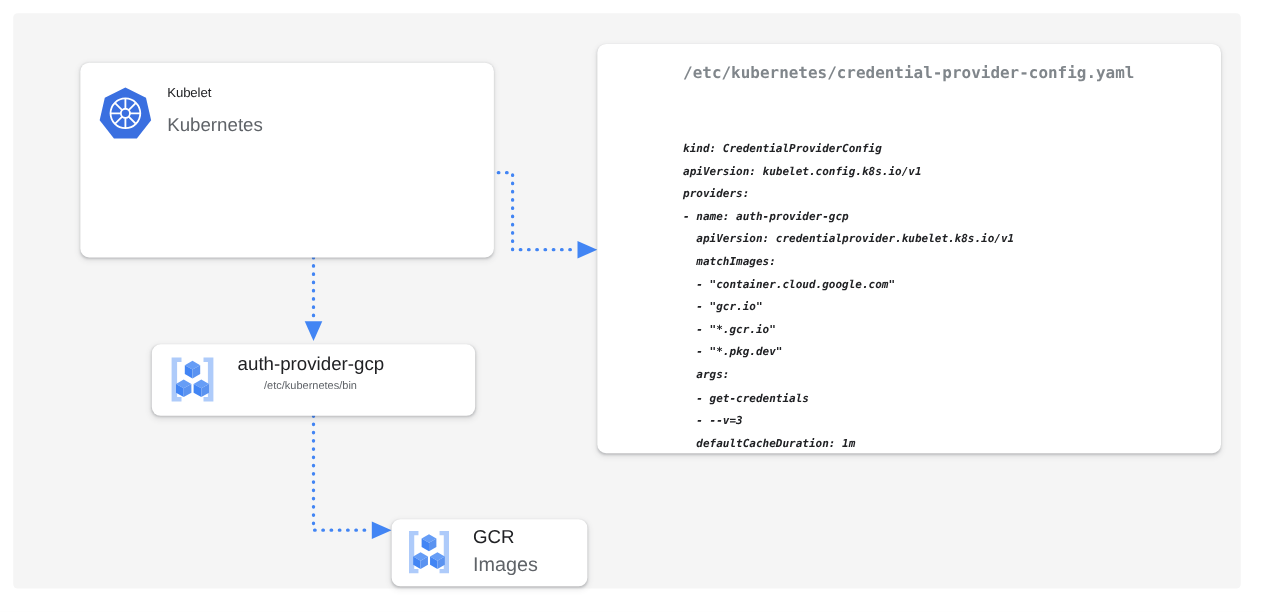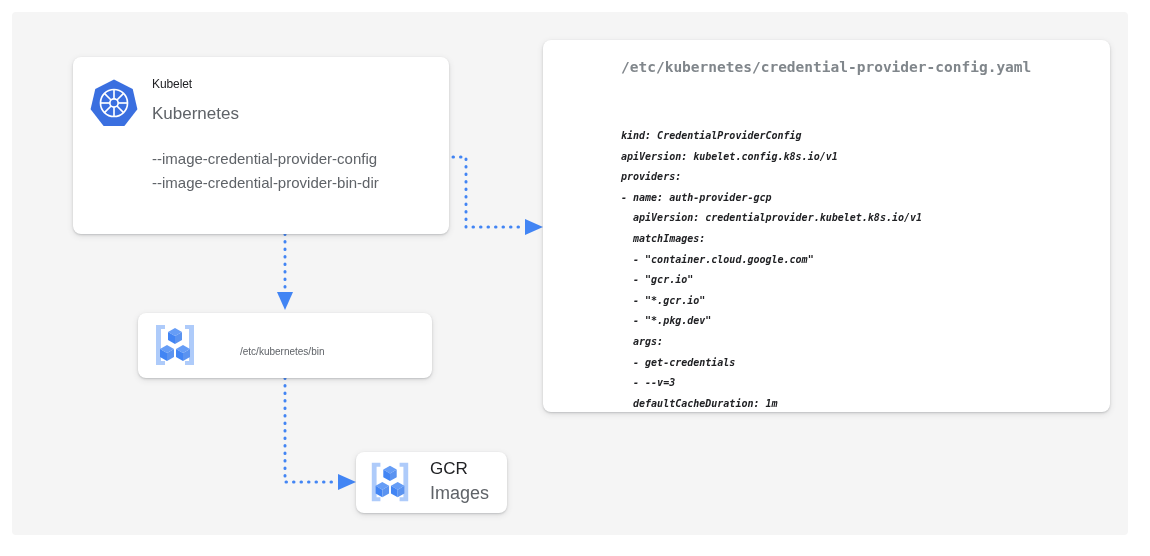--- a/index.html
+++ b/index.html
@@ -96,22 +96,22 @@
     left: 78px;
     top: 33px;
     font-size: 10px;
     color: #5f6368;
     margin-left: 24px;
   }
 
   
   #gcr-card {
     left: 356px;
-    top: 452px;
-    width: 151px;
+    top: 472px;
+    width: 178px;
     height: 61px;
   }
   #gcr-icon {
     position: absolute;
     left: 10px;
     top: 7px;
     width: 48px;
     height: 46px;
   }
   #gcr-title {
@@ -203,24 +203,20 @@
       <line x1="24" y1="50" x2="42" y2="50"></line>
       <line x1="58" y1="50" x2="76" y2="50"></line>
       <line x1="31.6" y1="31.6" x2="44.3" y2="44.3"></line>
       <line x1="55.7" y1="55.7" x2="68.4" y2="68.4"></line>
       <line x1="68.4" y1="31.6" x2="55.7" y2="44.3"></line>
       <line x1="44.3" y1="55.7" x2="31.6" y2="68.4"></line>
     </g>
   </svg>
   <div id="kubelet-title">Kubelet</div>
   <div id="kubelet-subtitle">Kubernetes</div>
-  <div id="kubelet-flags">
-    <div>--image-credential-provider-config</div>
-    <div>--image-credential-provider-bin-dir</div>
-  </div>
 </div>
 
 <div class="card" id="authprovider-card">
   <svg id="authprovider-icon" viewBox="0 0 100 96">
     <path d="M30 8 L12 8 L12 88 L30 88 L30 80 L22 80 L22 16 L30 16 Z" fill="#aecbfa"></path>
     <path d="M70 8 L88 8 L88 88 L70 88 L70 80 L78 80 L78 16 L70 16 Z" fill="#aecbfa"></path>
     <g>
       <polygon points="50,14 64,22 50,30 36,22" fill="#669df6"></polygon>
       <polygon points="36,22 50,30 50,46 36,38" fill="#4285f4"></polygon>
       <polygon points="64,22 64,38 50,46 50,30" fill="#5b93f0"></polygon>
@@ -229,20 +225,21 @@
       <polygon points="34,48 48,56 34,64 20,56" fill="#669df6"></polygon>
       <polygon points="20,56 34,64 34,80 20,72" fill="#4285f4"></polygon>
       <polygon points="48,56 48,72 34,80 34,64" fill="#5b93f0"></polygon>
     </g>
     <g>
       <polygon points="66,48 80,56 66,64 52,56" fill="#669df6"></polygon>
       <polygon points="52,56 66,64 66,80 52,72" fill="#4285f4"></polygon>
       <polygon points="80,56 80,72 66,80 66,64" fill="#5b93f0"></polygon>
     </g>
   </svg>
+  <div id="authprovider-title">auth-provider-gcp</div>
   <div id="authprovider-subtitle">/etc/kubernetes/bin</div>
 </div>
 
 <div class="card" id="gcr-card">
   <svg id="gcr-icon" viewBox="0 0 100 96">
     <path d="M30 8 L12 8 L12 88 L30 88 L30 80 L22 80 L22 16 L30 16 Z" fill="#aecbfa"></path>
     <path d="M70 8 L88 8 L88 88 L70 88 L70 80 L78 80 L78 16 L70 16 Z" fill="#aecbfa"></path>
     <g>
       <polygon points="50,14 64,22 50,30 36,22" fill="#669df6"></polygon>
       <polygon points="36,22 50,30 50,46 36,38" fill="#4285f4"></polygon>

